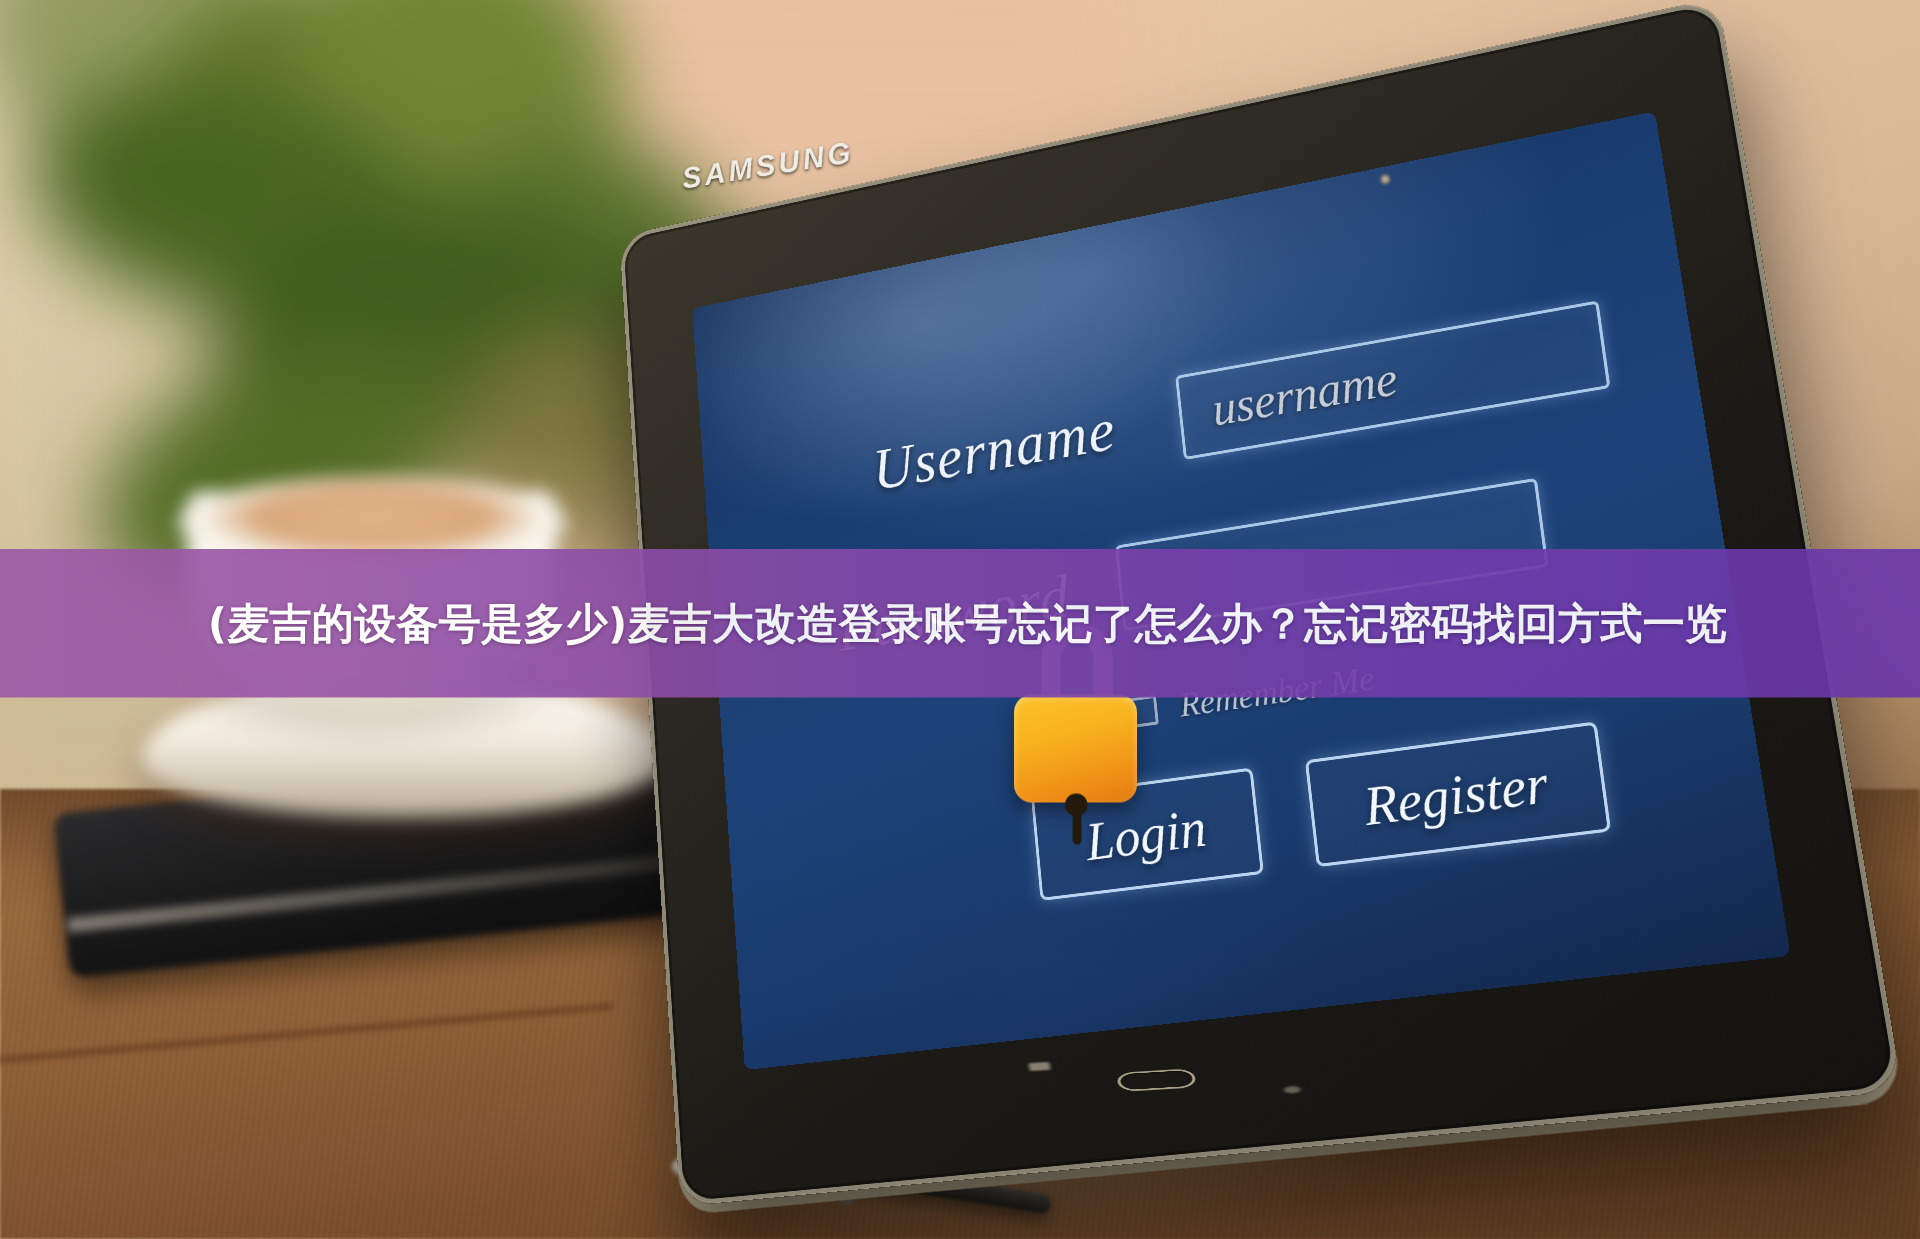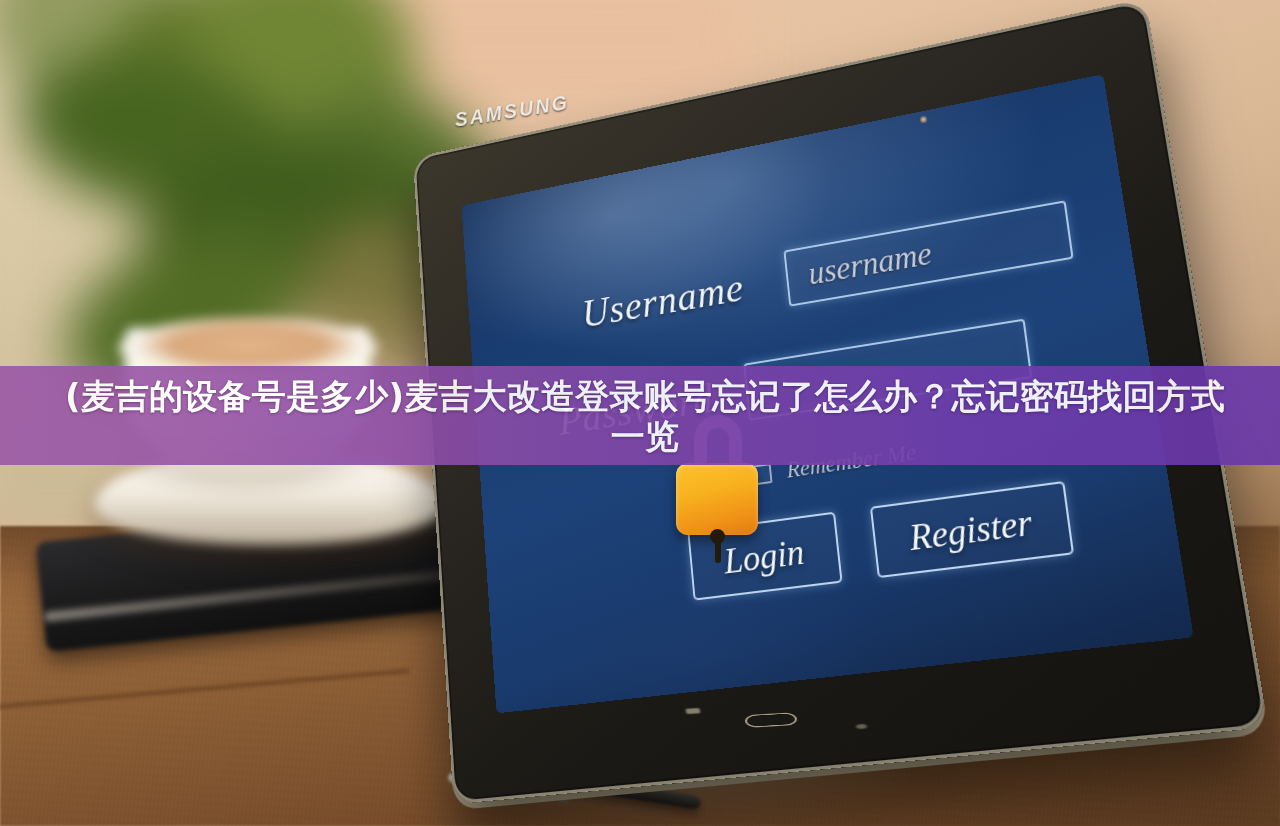--- a/index.html
+++ b/index.html
@@ -300,21 +300,21 @@
     opacity:.92;
     display:flex; align-items:center;
   }
   .banner-text {
     width:1240px; margin:0 auto;
     padding:0 18px 0 28px;
     text-align:center;
     color:#ffffff;
     font-family:"DejaVu Sans", sans-serif;
     font-weight:bold;
-    font-size:34px;
+    font-size:28px;
     line-height:40px;
     letter-spacing:.2px;
     text-shadow:0 1px 3px rgba(40,10,60,.45);
   }
 </style>
 </head>
 <body>
 
 <div id="stage">
 

